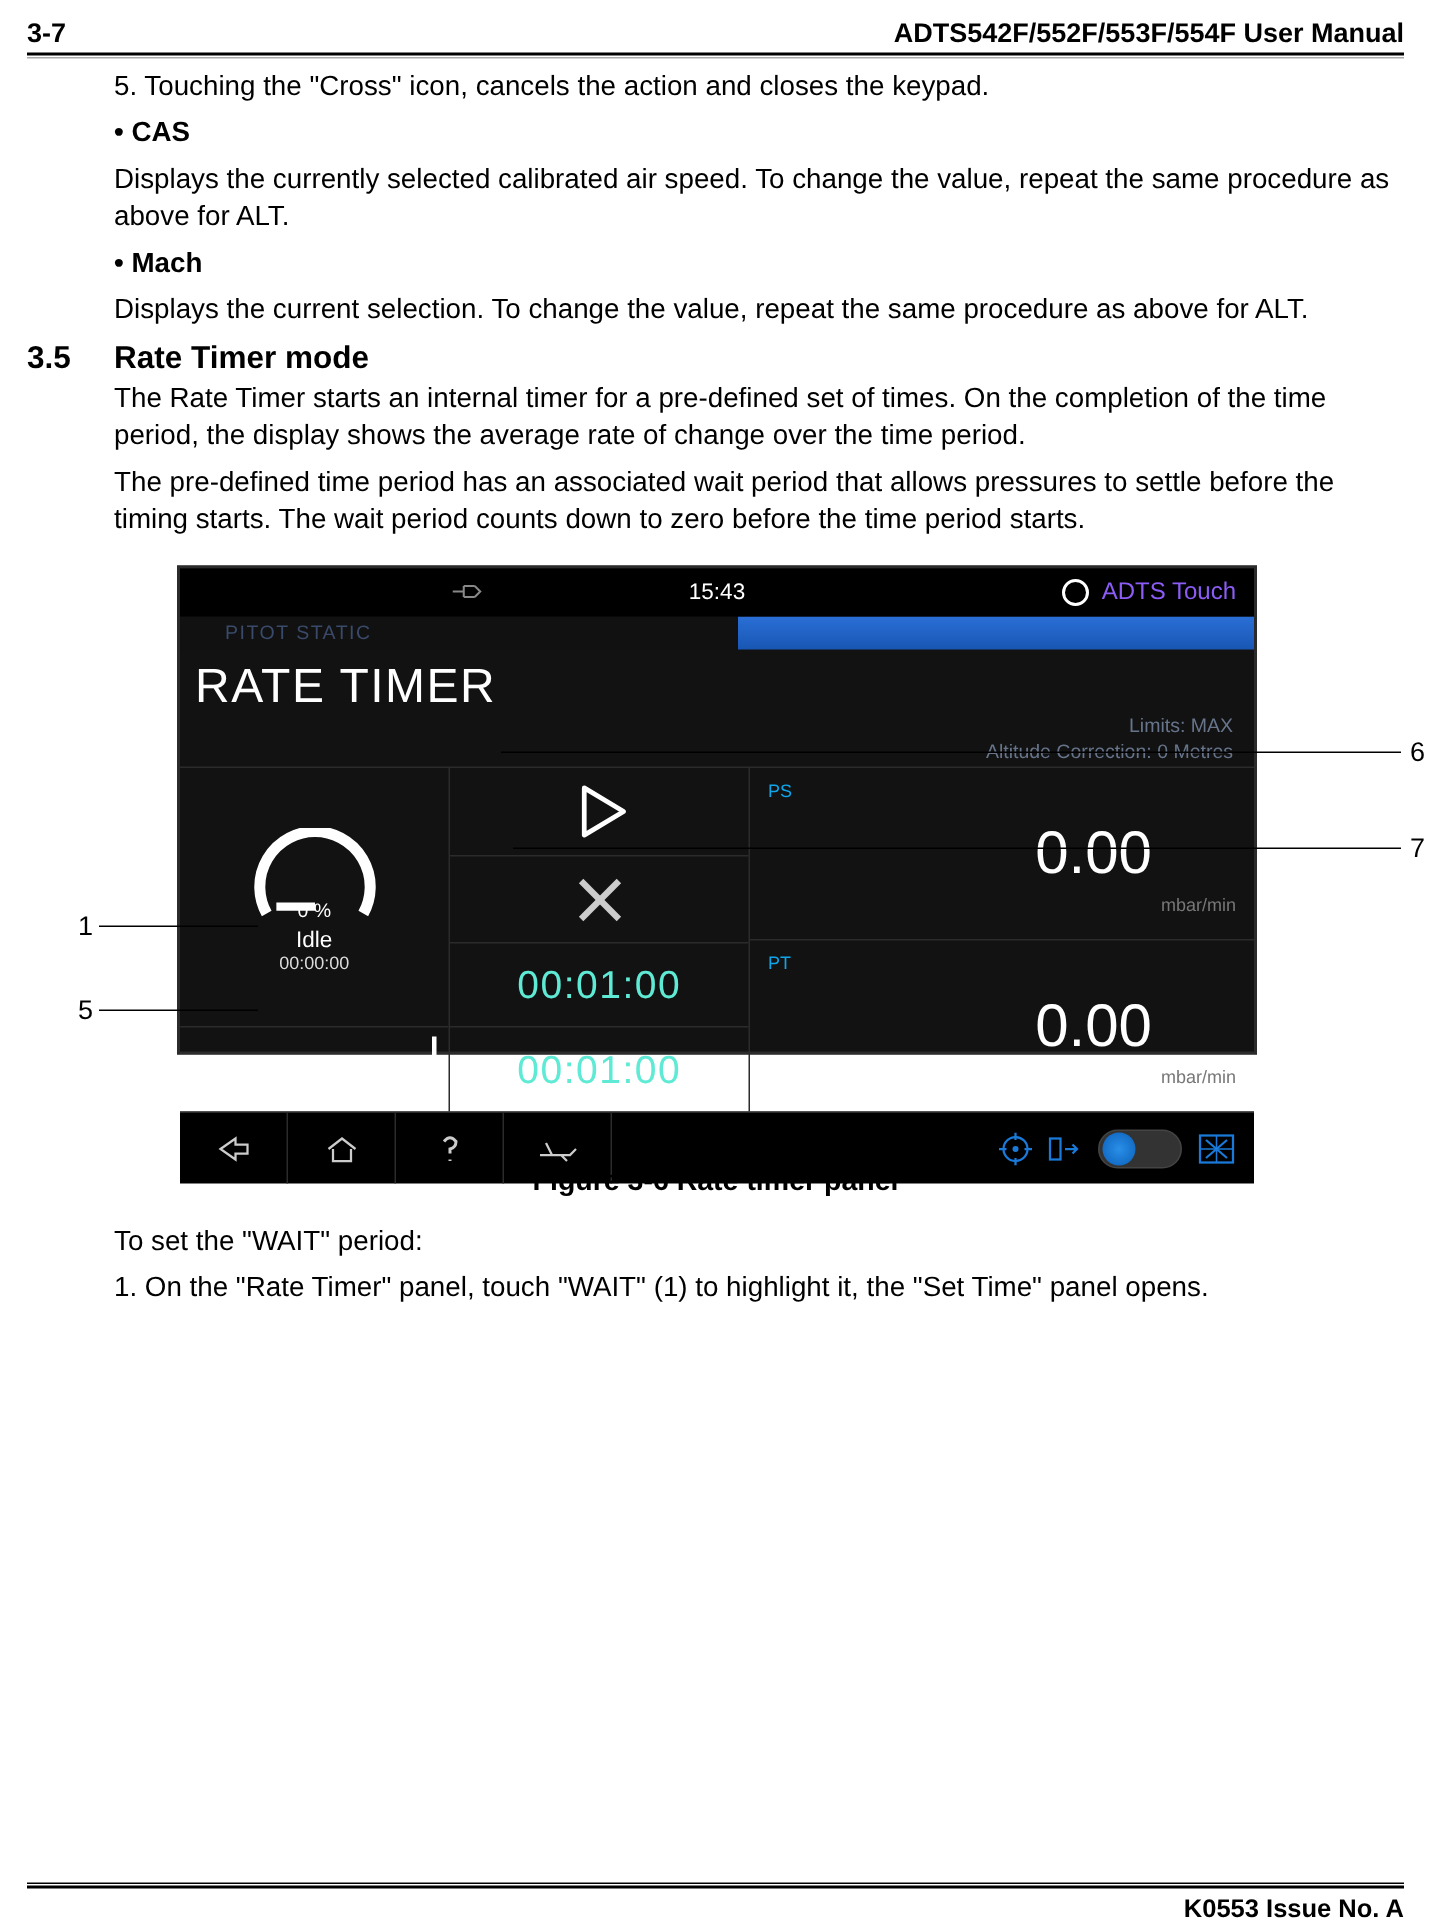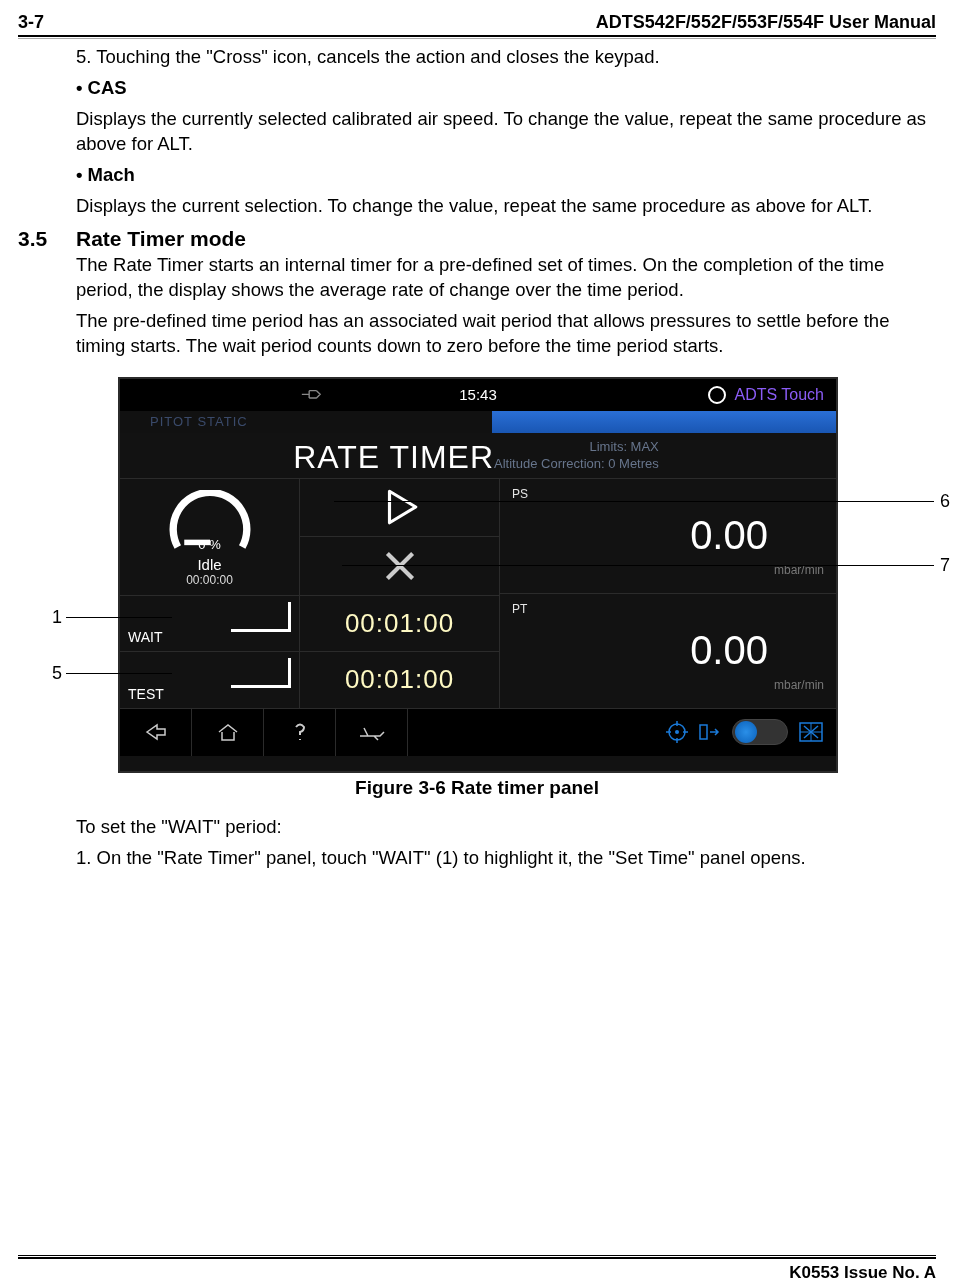--- a/index.html
+++ b/index.html
@@ -48,21 +48,21 @@
   .figure-wrap {
     position: relative;
     margin: 18px 0 4px 0;
     height: 440px;
   }
   .device {
     position: absolute;
     left: 100px;
     top: 0;
     width: 720px;
-    height: 396px;
+    height: 326px;
     background: #121212;
     border: 2px solid #2b2b2b;
   }
   
   .statusbar {
     height: 32px;
     background: #000;
     display: flex;
     align-items: center;
     color: #fff;
@@ -108,22 +108,23 @@
     letter-spacing: 1px;
   }
   .tab-active {
     flex: 1;
     background: linear-gradient(#2a6fd6,#1956b3);
   }
 
   
   .titlerow {
     display: flex;
-    justify-content: center;
+    justify-content: flex-start;
     padding: 6px 14px 2px 10px;
+    flex-direction: column;
   }
   .rate-title {
     color: #fff;
     font-size: 32px;
     font-weight: 400;
     letter-spacing: 1px;
   }
   .limits {
     text-align: right;
     color: #67758c;
@@ -187,37 +188,37 @@
   .play-cell, .x-cell {
     flex:1;
     border-bottom:1px solid #2b2b2b;
     display:flex; align-items:center; justify-content:center;
   }
   .icon-lg { width:42px; height:42px; }
   .time-cell {
     height:56px;
     border-bottom:1px solid #2b2b2b;
     display:flex; align-items:center; justify-content:center;
-    color:#fef9c3; font-size:26px; font-weight:300;
+    color:#5eead4; font-size:26px; font-weight:300;
     letter-spacing:1px;
   }
 
   .col-right {
     flex:1;
     display:flex; flex-direction:column;
   }
   .ps-cell, .pt-cell {
     flex:1;
     border-bottom:1px solid #2b2b2b;
     display:flex;
     position:relative;
     padding: 6px 12px;
   }
   .ch-label {
-    color:#e5e5e5; font-size:12px;
+    color:#0ea5e9; font-size:12px;
     position:absolute; left:12px; top:8px;
   }
   .ch-value {
     color:#fff; font-size:40px; font-weight:400;
     margin-left:auto; align-self:center;
   }
   .ch-unit {
     color:#777; font-size:12px;
     align-self:flex-end;
     margin-left:6px; margin-bottom:10px;
@@ -354,24 +355,20 @@
           <div class="gauge-cell">
             <div class="gauge">
               <svg viewBox="0 0 100 70">
                 <path d="M15 60 A40 40 0 1 1 85 60" stroke="#fff" stroke-width="8" fill="none"></path>
                 <line x1="50" y1="55" x2="22" y2="55" stroke="#fff" stroke-width="6"></line>
               </svg>
               <div class="gauge-pct">0 %</div>
             </div>
             <div class="idle-label">Idle</div>
             <div class="idle-time">00:00:00</div>
-          </div>
-          <div class="wait-row">
-            <span class="wt-label">WAIT</span>
-            <span class="wt-corner"></span>
           </div>
           <div class="test-row" style="border-bottom:none">
             <span class="wt-label">TEST</span>
             <span class="wt-corner"></span>
           </div>
         </div>
 
         <div class="col-mid">
           <div class="play-cell">
             <svg class="icon-lg" viewBox="0 0 40 40">

